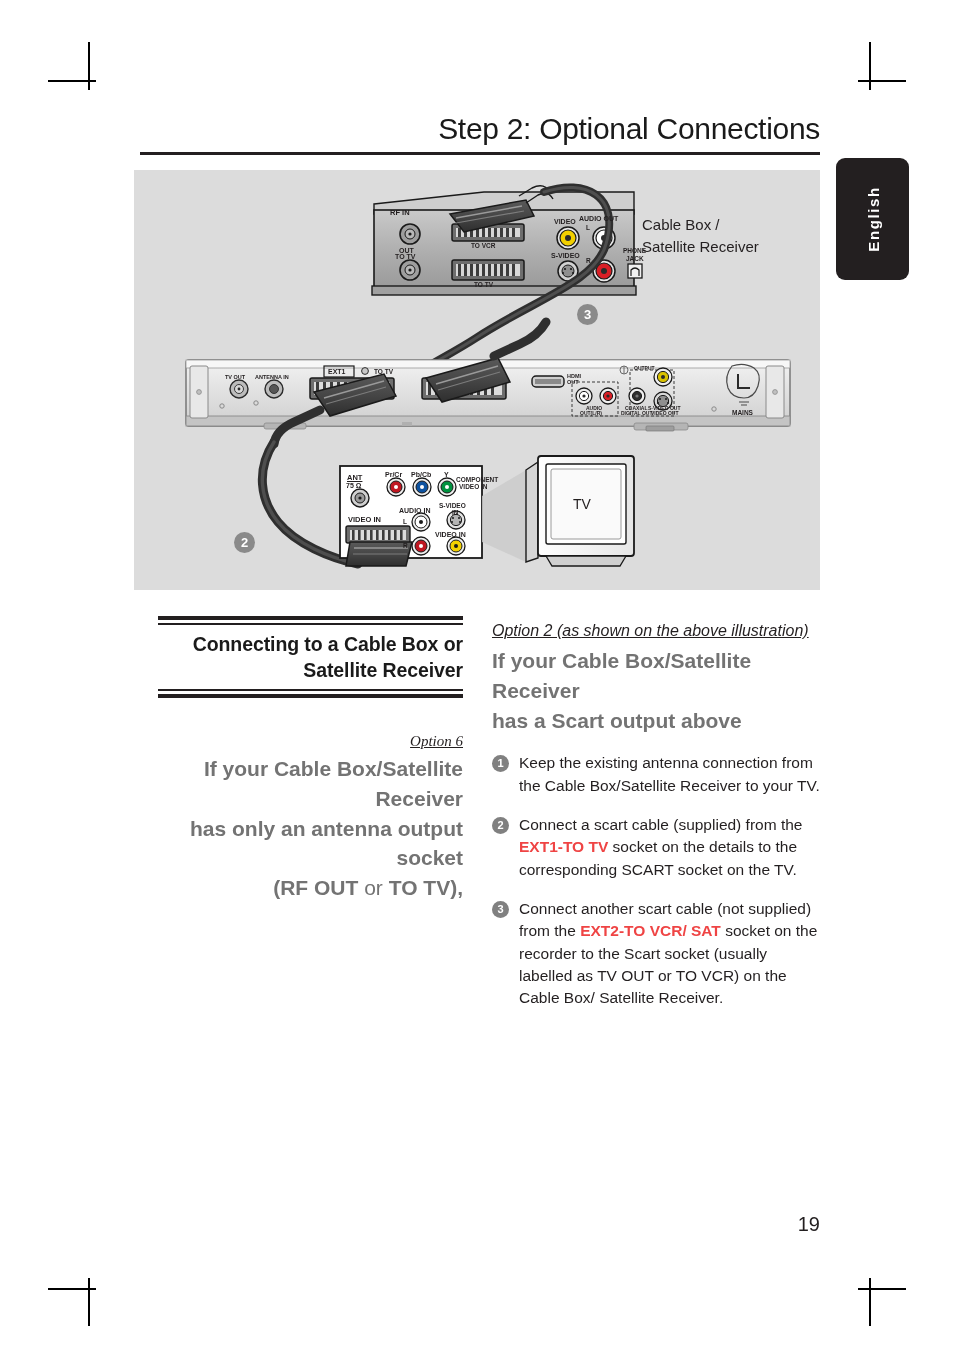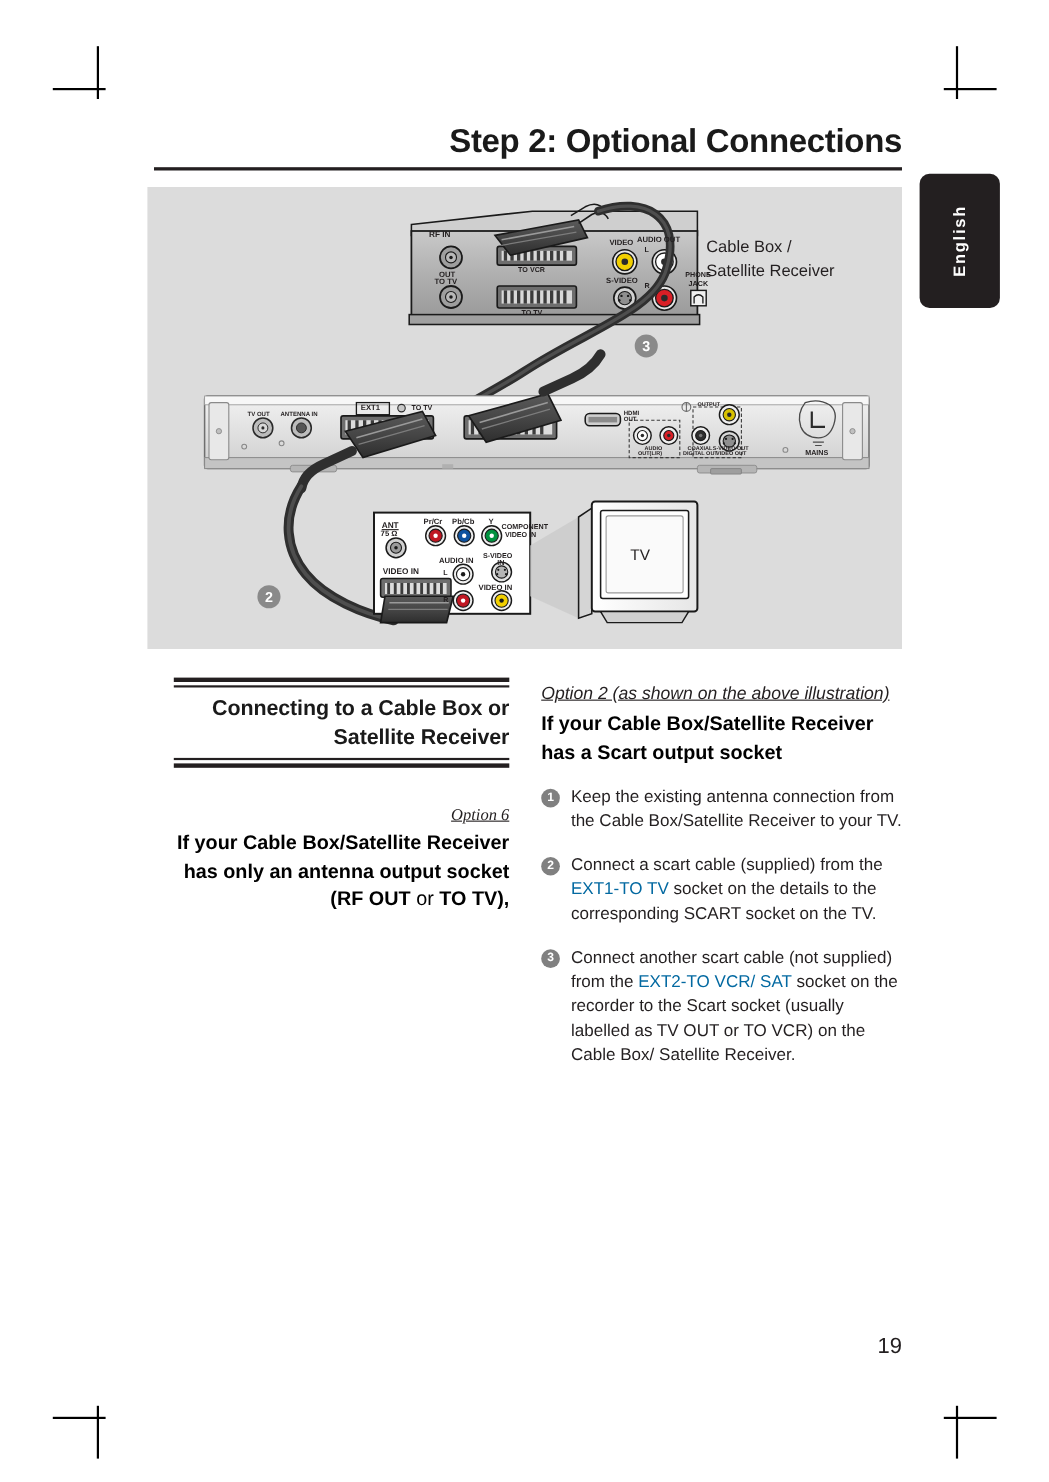--- a/index.html
+++ b/index.html
@@ -19,21 +19,21 @@
   .cropmark { position: absolute; background: #000; }
   .cm-h { width: 48px; height: 2px; }
   .cm-v { width: 2px; height: 48px; }
 
   
   .page-title {
     position: absolute;
     left: 140px; top: 112px; width: 680px;
     text-align: right;
     font-size: 30px;
-    font-weight: bold;
+    font-weight: normal;
     letter-spacing: -0.3px;
     color: #1a1a1a;
   }
   .title-rule {
     position: absolute;
     left: 140px; top: 152px; width: 680px; height: 3px;
     background: #231f20;
   }
 
   
@@ -112,34 +112,34 @@
     color: #231f20;
     margin-bottom: 4px;
     display: inline-block;
   }
   .opt-label.sans {
     font-family: Liberation Sans, sans-serif;
     font-size: 16px;
   }
 
   .bold-para {
-    font-size: 18px;
+    font-size: 21px;
     font-weight: bold;
     line-height: 1.42;
-    color: #000000;
+    color: #737373;
     margin: 0;
   }
   .body-para {
     font-size: 15.5px;
     line-height: 1.44;
     color: #231f20;
     margin: 0;
     font-weight: normal;
   }
-  .body-para b, .step-text b { font-weight: normal; color: #0369a1; text-align: center; }
+  .body-para b, .step-text b { font-weight: bold; color: #ef4444; text-align: center; }
 
   
   .step {
     position: relative;
     padding-left: 27px;
     margin-top: 17px;
   }
   .step-num {
     position: absolute;
     left: 0; top: 3px;
@@ -564,21 +564,21 @@
     <span>(RF OUT </span><span style="font-weight:normal;">or</span><span> TO TV),</span>
   </p>
 
 </div>
 
 <div class="col-right">
   <div class="opt-label sans">Option 2 (as shown on the above illustration)</div>
 
   <p class="bold-para opt2-block" style="margin-top:2px;">
     <span>If your Cable Box/Satellite Receiver</span><br>
-    <span>has a Scart output socket</span>
+    <span>has a Scart output above</span>
   </p>
 
   <div class="step">
     <div class="step-num">1</div>
     <div class="step-text">Keep the existing antenna connection from the Cable Box/Satellite Receiver to your TV.</div>
   </div>
 
   <div class="step">
     <div class="step-num">2</div>
     <div class="step-text"><span>Connect a scart cable (supplied) from the </span><b>EXT1-TO TV</b><span> socket on the details to the corresponding SCART socket on the TV.</span></div>

